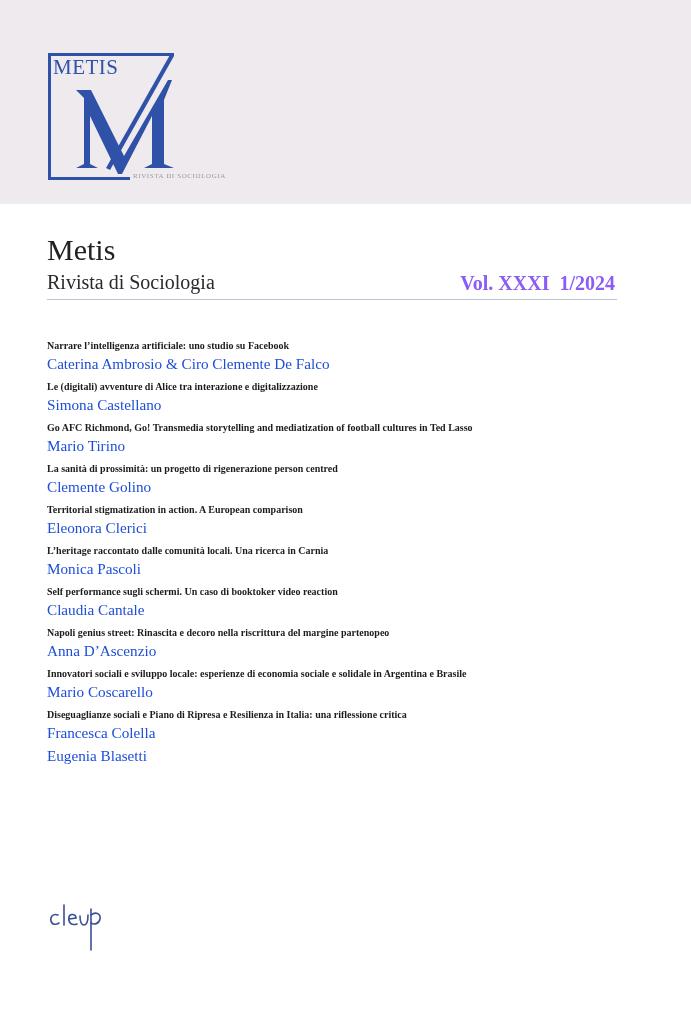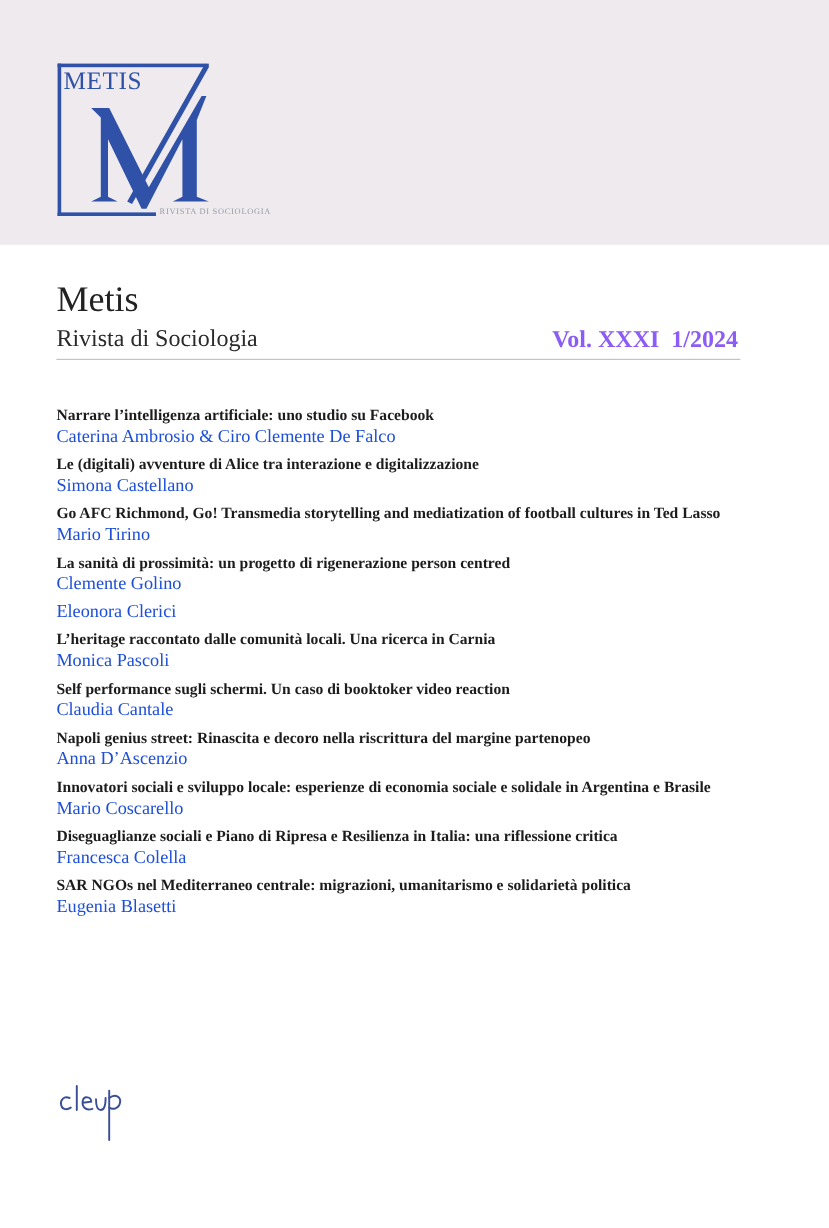--- a/index.html
+++ b/index.html
@@ -29,21 +29,21 @@
   .volume {
     position: absolute; right: 76px; top: 271px; font-size: 20px; line-height: 24px; color: #8b5cf6; font-weight: bold;
     white-space: pre;
   }
   .rule {
     position: absolute; left: 47px; top: 299px; width: 570px; height: 1px; background: #b9c4d4;
   }
   .toc { position: absolute; left: 47px; top: 337px; width: 580px; }
   .entry { margin: 0 0 5px 0; }
   .entry-title {
-    font-size: 13px; line-height: 18px; font-weight: bold; color: #1c1c1c;
+    font-size: 10px; line-height: 18px; font-weight: bold; color: #1c1c1c;
   }
   .entry-author {
     font-size: 15.2px; line-height: 18px; color: #1d4ed8;
   }
   .publisher-logo { position: absolute; left: 46px; top: 895px; width: 70px; height: 60px; }
 </style>
 </head>
 <body>
 
 <div class="header-band"></div>
@@ -79,20 +79,21 @@
     </div>
     <div class="entry">
       <div class="entry-title">Go AFC Richmond, Go! Transmedia storytelling and mediatization of football cultures in Ted Lasso</div>
       <div class="entry-author">Mario Tirino</div>
     </div>
     <div class="entry">
       <div class="entry-title">La sanità di prossimità: un progetto di rigenerazione person centred</div>
       <div class="entry-author">Clemente Golino</div>
     </div>
     <div class="entry">
+      <div class="entry-title">Territorial stigmatization in action. A European comparison</div>
       <div class="entry-author">Eleonora Clerici</div>
     </div>
     <div class="entry">
       <div class="entry-title">L’heritage raccontato dalle comunità locali. Una ricerca in Carnia</div>
       <div class="entry-author">Monica Pascoli</div>
     </div>
     <div class="entry">
       <div class="entry-title">Self performance sugli schermi. Un caso di booktoker video reaction</div>
       <div class="entry-author">Claudia Cantale</div>
     </div>
@@ -102,21 +103,20 @@
     </div>
     <div class="entry">
       <div class="entry-title">Innovatori sociali e sviluppo locale: esperienze di economia sociale e solidale in Argentina e Brasile</div>
       <div class="entry-author">Mario Coscarello</div>
     </div>
     <div class="entry">
       <div class="entry-title">Diseguaglianze sociali e Piano di Ripresa e Resilienza in Italia: una riflessione critica</div>
       <div class="entry-author">Francesca Colella</div>
     </div>
     <div class="entry">
-      <div class="entry-title">SAR NGOs nel Mediterraneo centrale: migrazioni, umanitarismo e solidarietà politica</div>
       <div class="entry-author">Eugenia Blasetti</div>
     </div>
   </div>
 
 <div class="publisher-logo">
   <svg width="70" height="60" viewBox="0 0 70 60">
     <g fill="none" stroke="#3a4f96" stroke-width="1.6" stroke-linecap="round">
       <path d="M12,20 C7,18 4,22 5,26 C6,30 10,30 13,28"></path>
       <path d="M18,10 L18,30"></path>
       <path d="M23,24 L30,23 C30,19 24,18 23,22 C22,27 25,31 31,29"></path>

